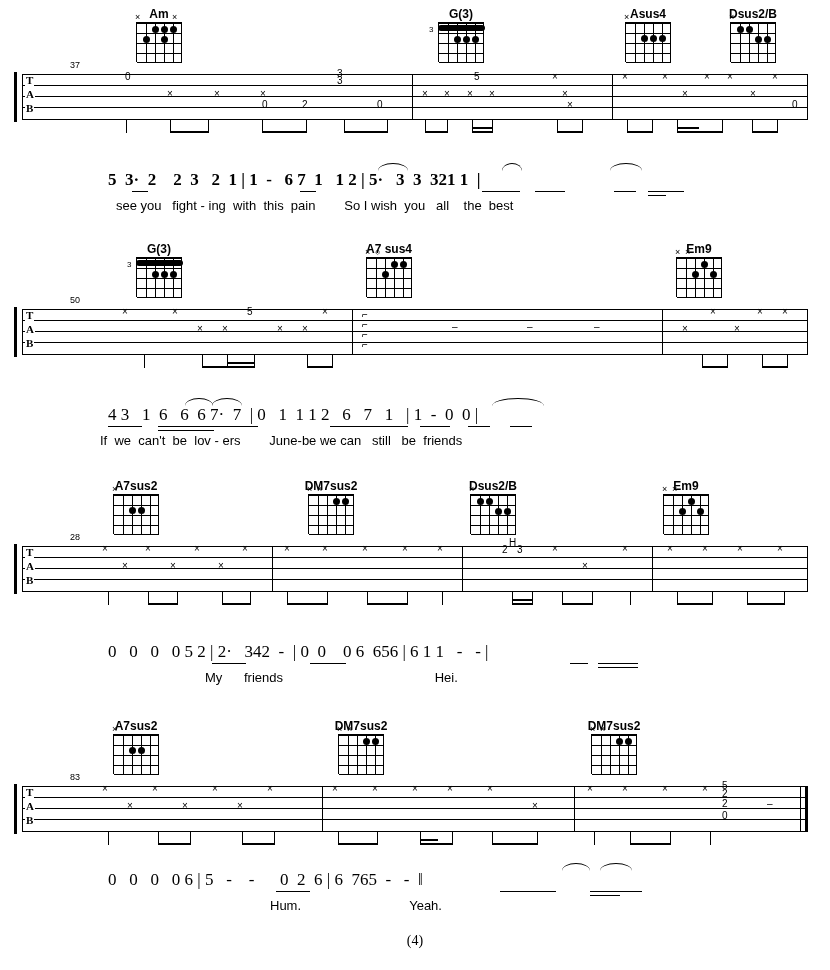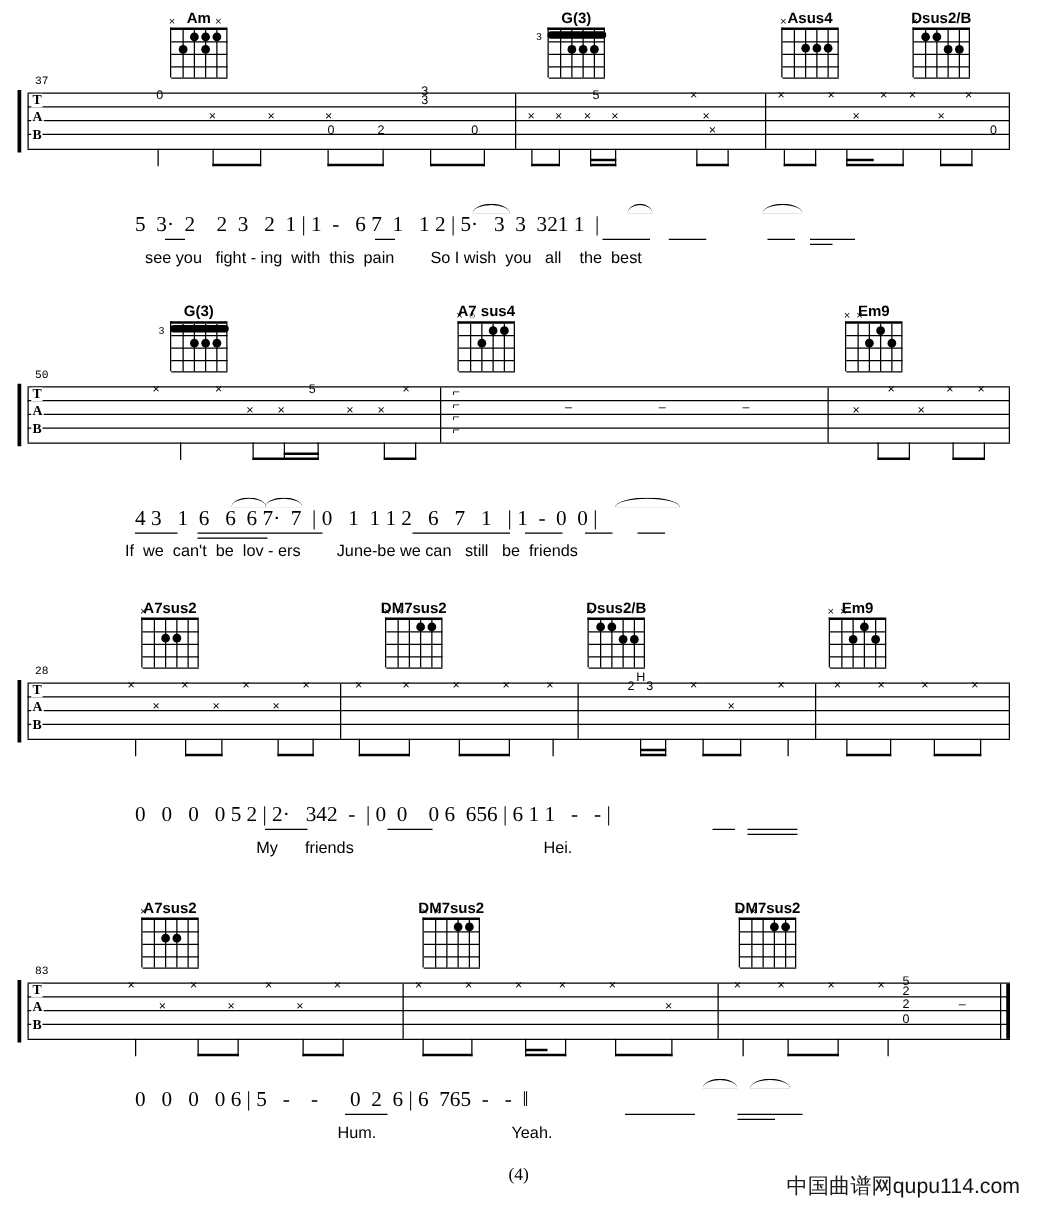--- a/index.html
+++ b/index.html
@@ -129,22 +129,23 @@
     left: 3px;
     font-family: "Liberation Serif", serif;
     font-size: 11px;
     font-weight: bold;
     background: #fff;
     padding: 0 1px;
     line-height: 11px;
   }
   .measnum {
     position: absolute;
-    font-family: Liberation Mono, monospace;
+    font-family: Liberation Sans, sans-serif;
     font-size: 9px;
+    margin-left: 42px;
   }
   .tabsym {
     position: absolute;
     font-family: "Liberation Sans", sans-serif;
     font-size: 10px;
     line-height: 10px;
   }
   .stem {
     position: absolute;
     background: #000;
@@ -353,21 +354,21 @@
       <div class="beam" style="left:605px; top:56px; width:26px;"></div>
       <div class="stem" style="left:655px; top:44px; height:14px;"></div>
       <div class="stem" style="left:700px; top:44px; height:14px;"></div>
       <div class="beam" style="left:655px; top:56px; width:46px;"></div>
       <div class="beam" style="left:655px; top:52px; width:22px;"></div>
       <div class="stem" style="left:730px; top:44px; height:14px;"></div>
       <div class="stem" style="left:755px; top:44px; height:14px;"></div>
       <div class="beam" style="left:730px; top:56px; width:26px;"></div>
     </div>
 
-    <div class="numline" style="left:108px; top:170px;">5  3·  2    2  3   2  1 | 1  -   6 7  1   1 2 | 5·   3  3  321 1  |</div>
+    <div class="numline" style="left:108px; top:170px;font-weight:bold;">5  3·  2    2  3   2  1 | 1  -   6 7  1   1 2 | 5·   3  3  321 1  |</div>
     <div class="lyricline" style="left:100px; top:198px;margin-left:16px;">see you   fight - ing  with  this  pain        So I wish  you   all    the  best</div>
     <div class="underline1" style="left:132px; top:191px; width:16px;"></div>
     <div class="underline1" style="left:300px; top:191px; width:16px;"></div>
     <div class="underline1" style="left:482px; top:191px; width:38px;"></div>
     <div class="underline1" style="left:535px; top:191px; width:30px;"></div>
     <div class="underline1" style="left:614px; top:191px; width:22px;"></div>
     <div class="underline1" style="left:648px; top:191px; width:36px;"></div>
     <div class="underline1" style="left:648px; top:195px; width:18px;"></div>
     <div class="slur" style="left:378px; top:163px; width:30px;"></div>
     <div class="slur" style="left:502px; top:163px; width:20px;"></div>
@@ -777,17 +778,14 @@
     <div class="underline1" style="left:276px; top:179px; width:34px;"></div>
     <div class="underline1" style="left:500px; top:179px; width:56px;"></div>
     <div class="underline1" style="left:590px; top:179px; width:52px;"></div>
     <div class="underline1" style="left:590px; top:183px; width:30px;"></div>
     <div class="slur" style="left:562px; top:151px; width:28px;"></div>
     <div class="slur" style="left:600px; top:151px; width:32px;"></div>
   </div>
 
   <div class="pagenum" style="top:933px;">(4)</div>
 
-  <div class="watermark">
-    <span class="cn">中国曲谱网</span><span class="url">qupu114.com</span>
-  </div>
 
 </div>
 
 </body></html>

